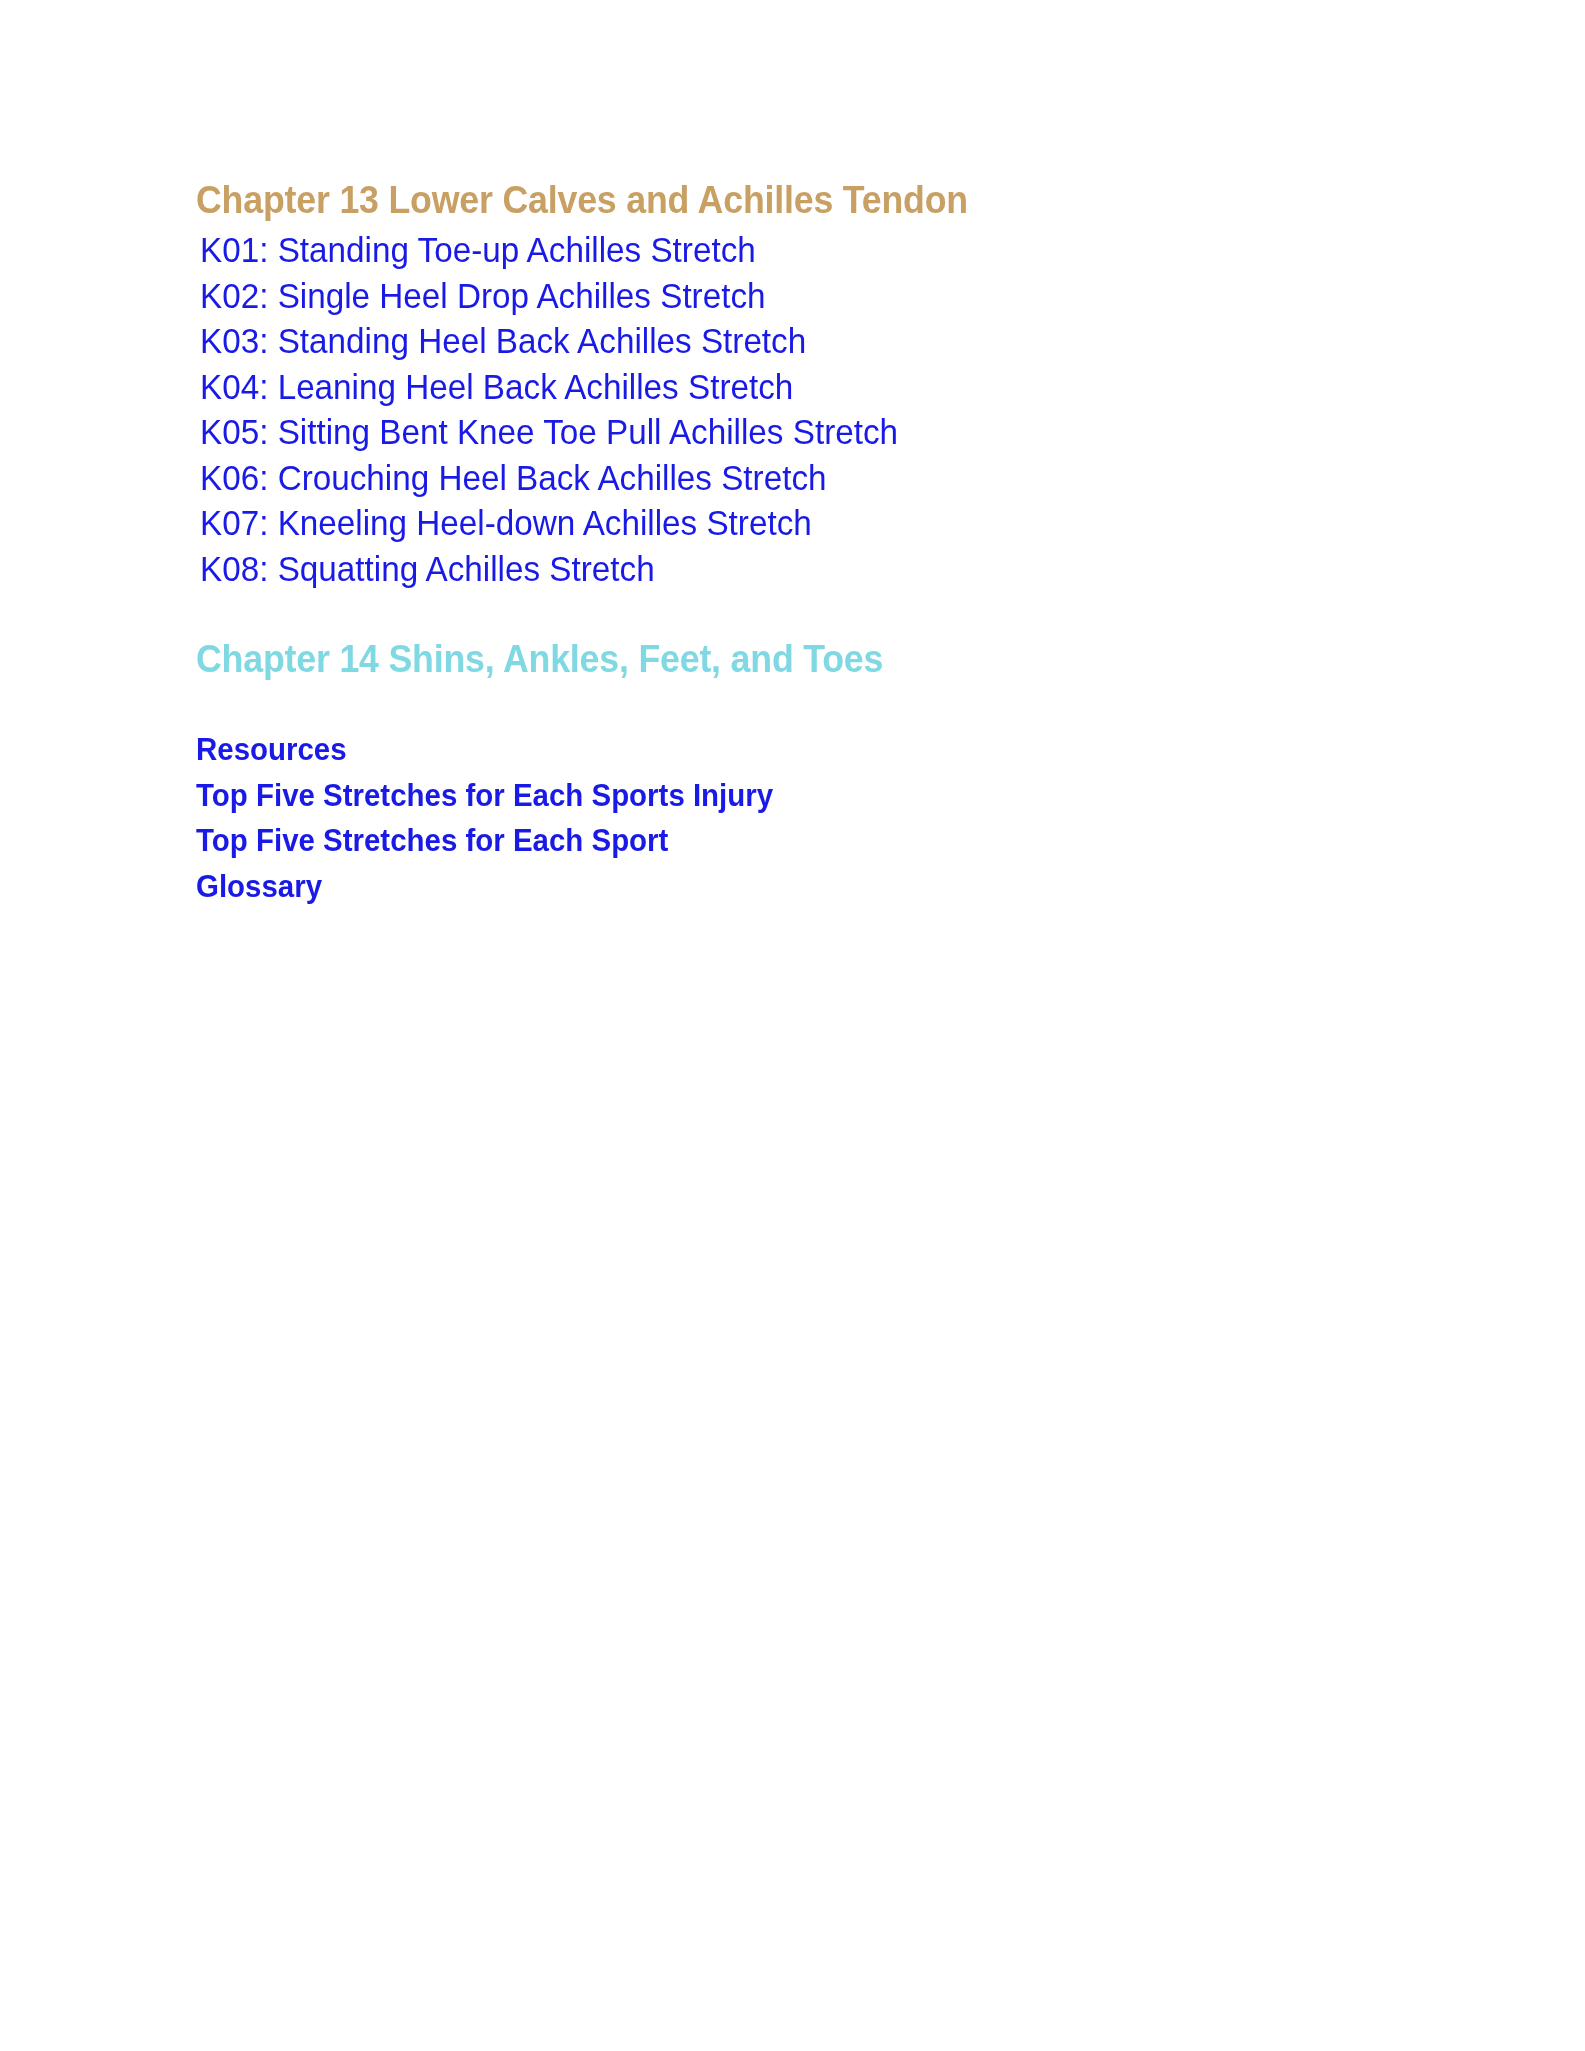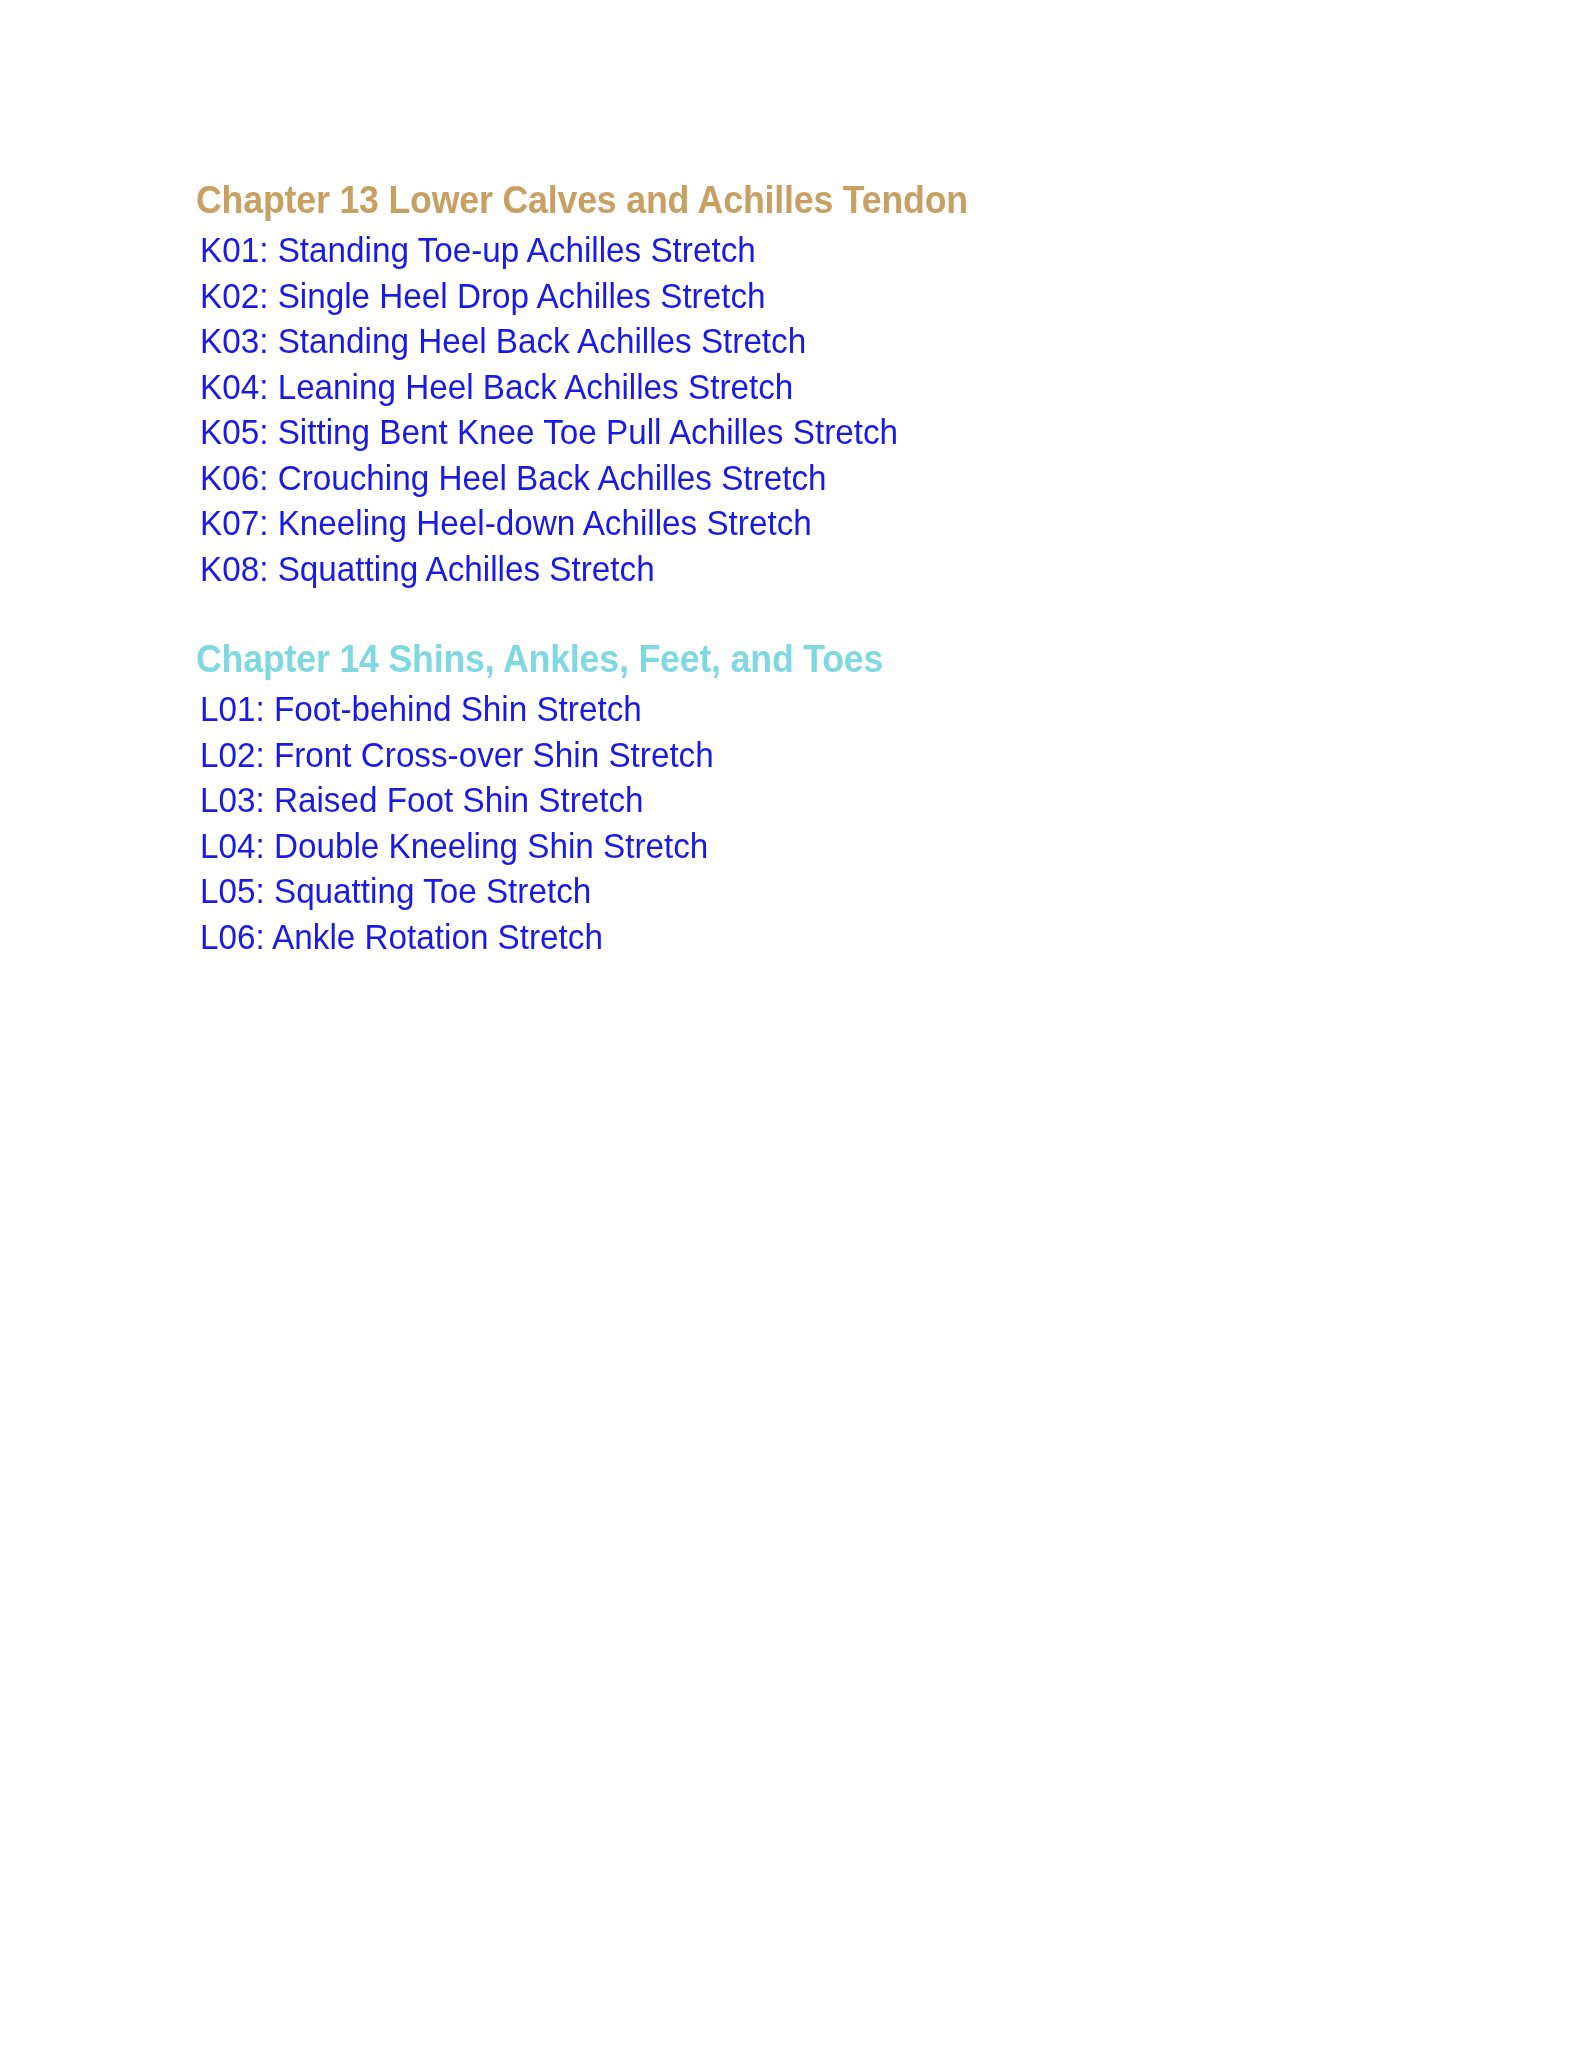--- a/index.html
+++ b/index.html
@@ -100,25 +100,23 @@
         <li>K04: Leaning Heel Back Achilles Stretch</li>
         <li>K05: Sitting Bent Knee Toe Pull Achilles Stretch</li>
         <li>K06: Crouching Heel Back Achilles Stretch</li>
         <li>K07: Kneeling Heel-down Achilles Stretch</li>
         <li>K08: Squatting Achilles Stretch</li>
       </ul>
     </section>
 
     <section class="toc-section">
       <h2 class="chapter-heading teal">Chapter 14 Shins, Ankles, Feet, and Toes</h2>
-      <ul class="toc-list">
-        <li>L01: Foot-behind Shin Stretch</li>
-        <li>L02: Front Cross-over Shin Stretch</li>
-        <li>L03: Raised Foot Shin Stretch</li>
-        <li>L04: Double Kneeling Shin Stretch</li>
-        <li>L05: Squatting Toe Stretch</li>
-        <li>L06: Ankle Rotation Stretch</li>
-      </ul>
     </section>
 
+    <section class="toc-section resources-block">
+      <div class="res-line">Resources</div>
+      <div class="res-line">Top Five Stretches for Each Sports Injury</div>
+      <div class="res-line">Top Five Stretches for Each Sport</div>
+      <div class="res-line">Glossary</div>
+    </section>
 
   </div>
 </div>
 
 </body></html>

